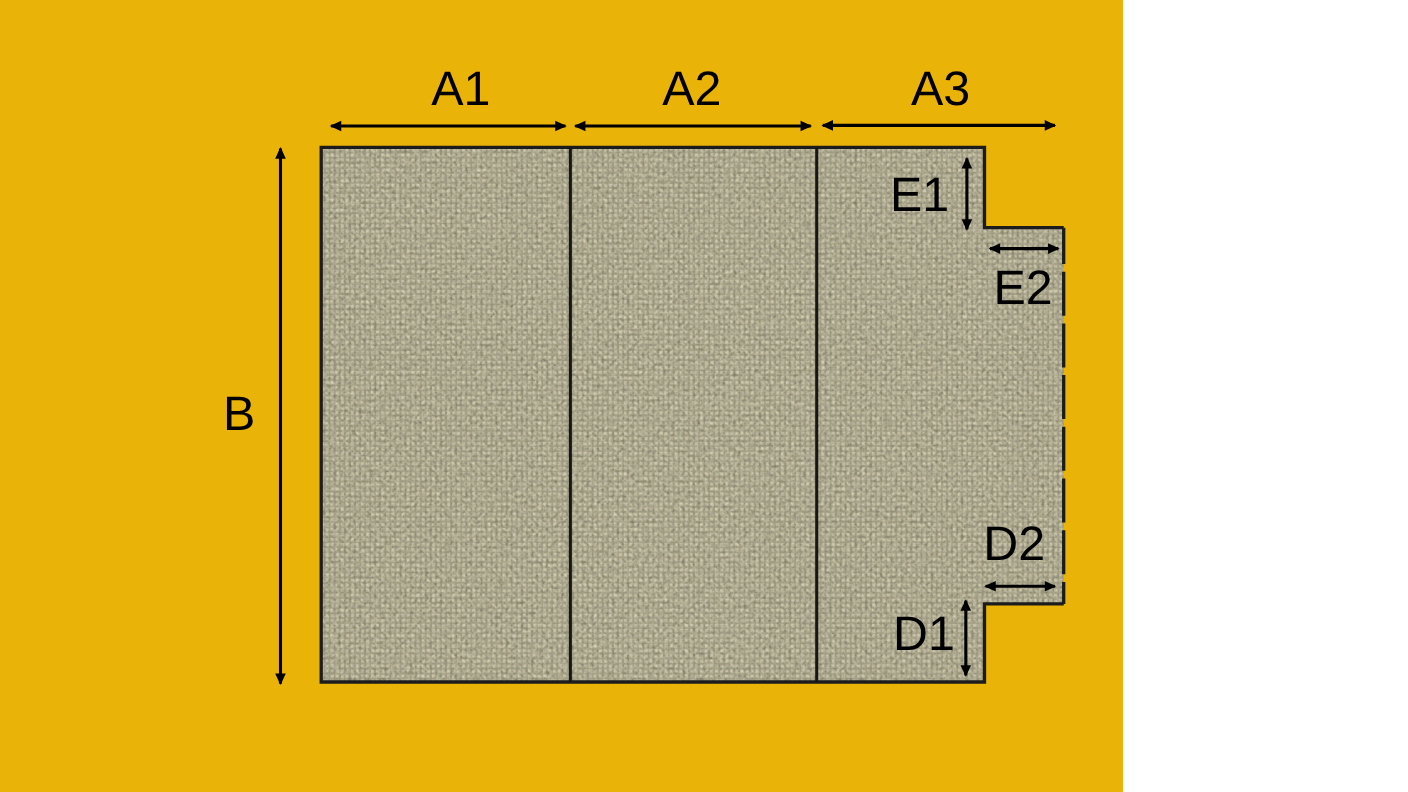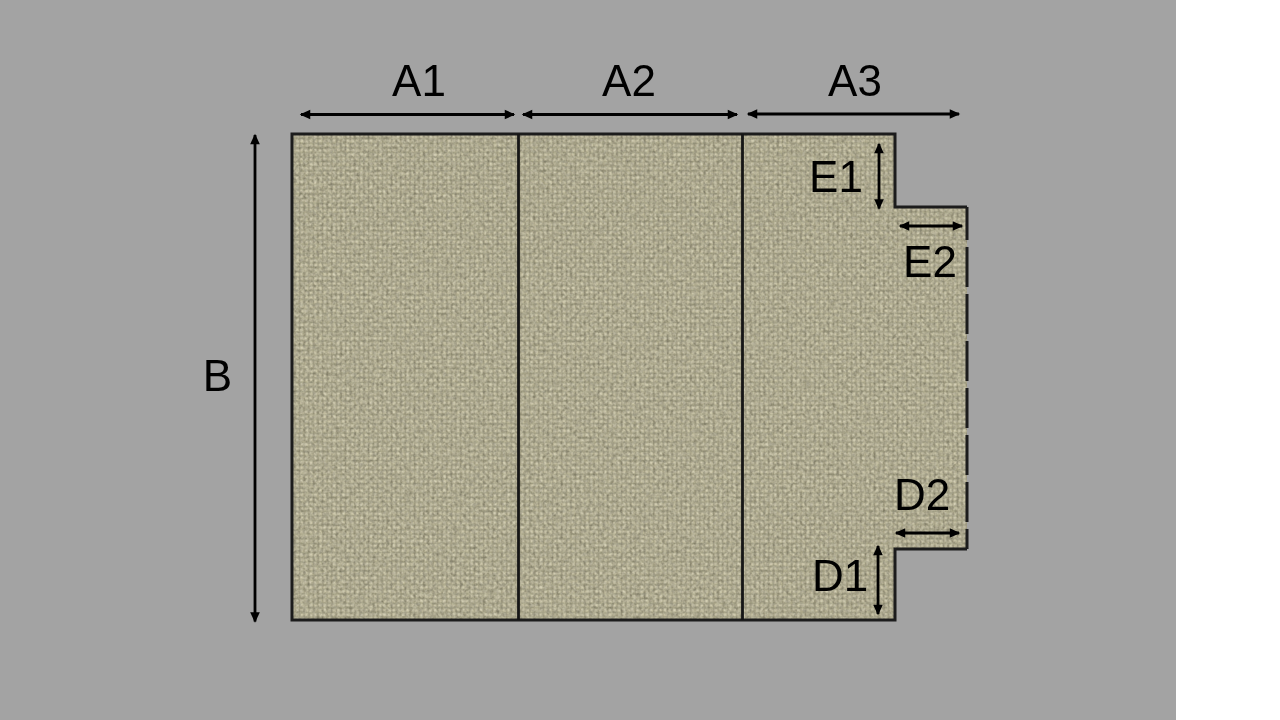--- a/index.html
+++ b/index.html
@@ -1,16 +1,16 @@
 <!DOCTYPE html>
 <html><head>
 <meta charset="utf-8">
 <style>
   html,body{margin:0;padding:0;background:#ffffff;}
-  .page{position:relative;width:1176px;height:720px;background:#a3a3a3;overflow:hidden;}
+  .page{position:relative;width:1021px;height:720px;background:#eab308;overflow:hidden;}
   svg{display:block;}
   text{font-family:"Liberation Sans",sans-serif;fill:#000000;}
 </style>
 </head>
 <body>
 
 <div class="page">
 <svg width="1280" height="720" viewBox="0 0 1280 720" xmlns="http://www.w3.org/2000/svg">
 <defs>
 

